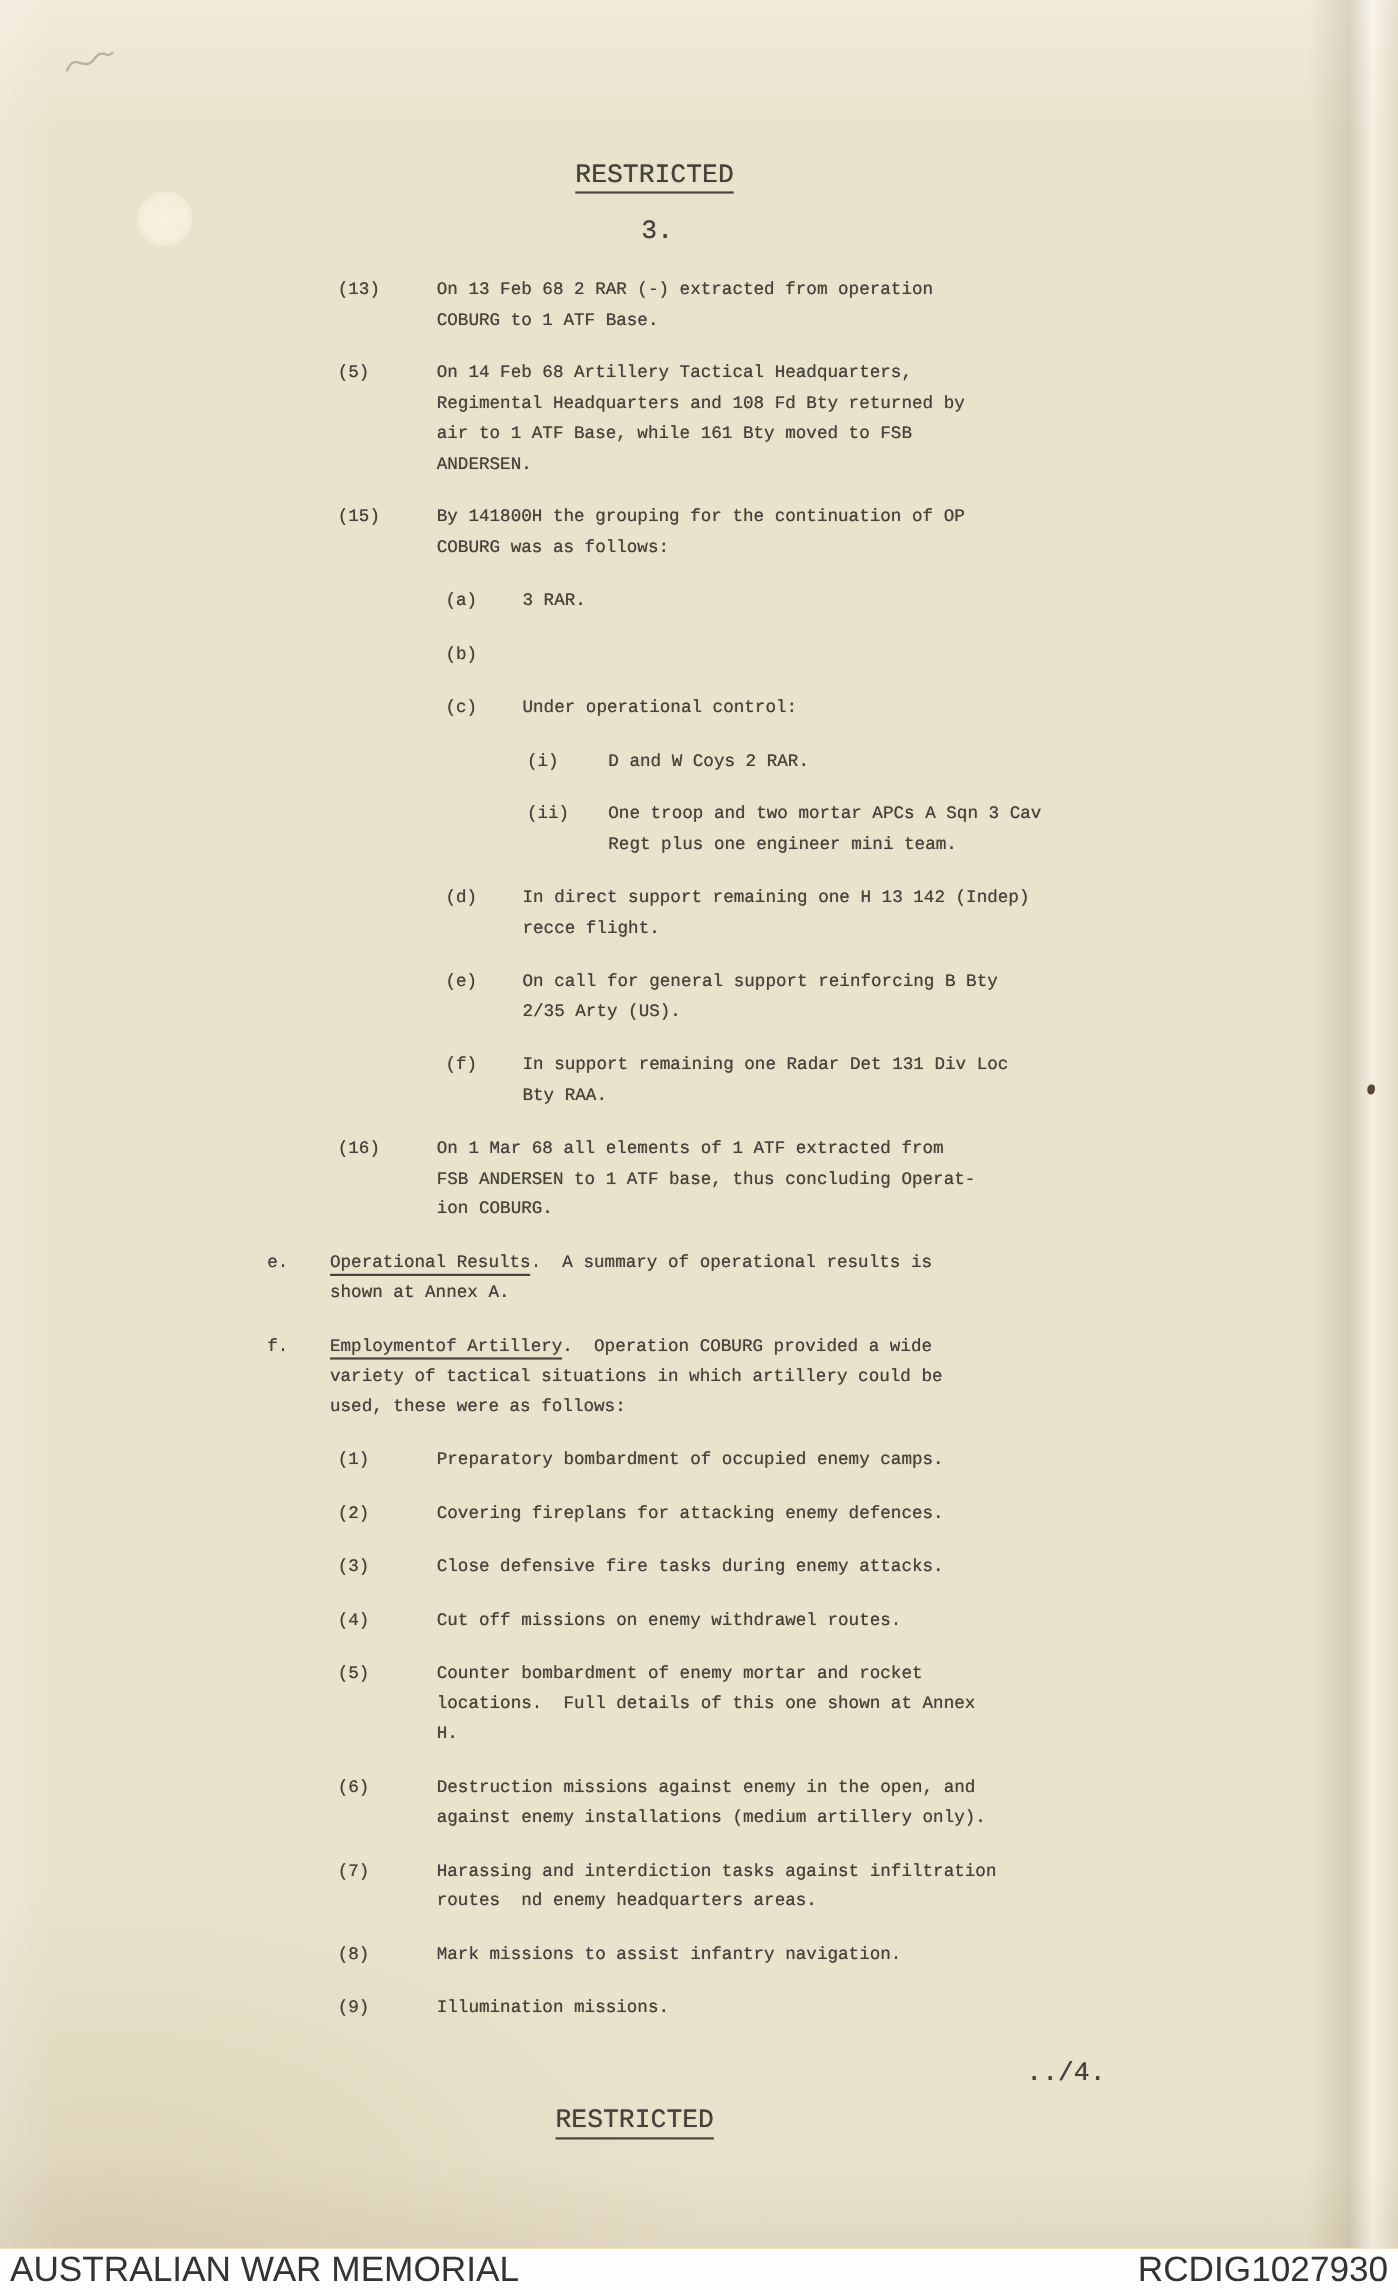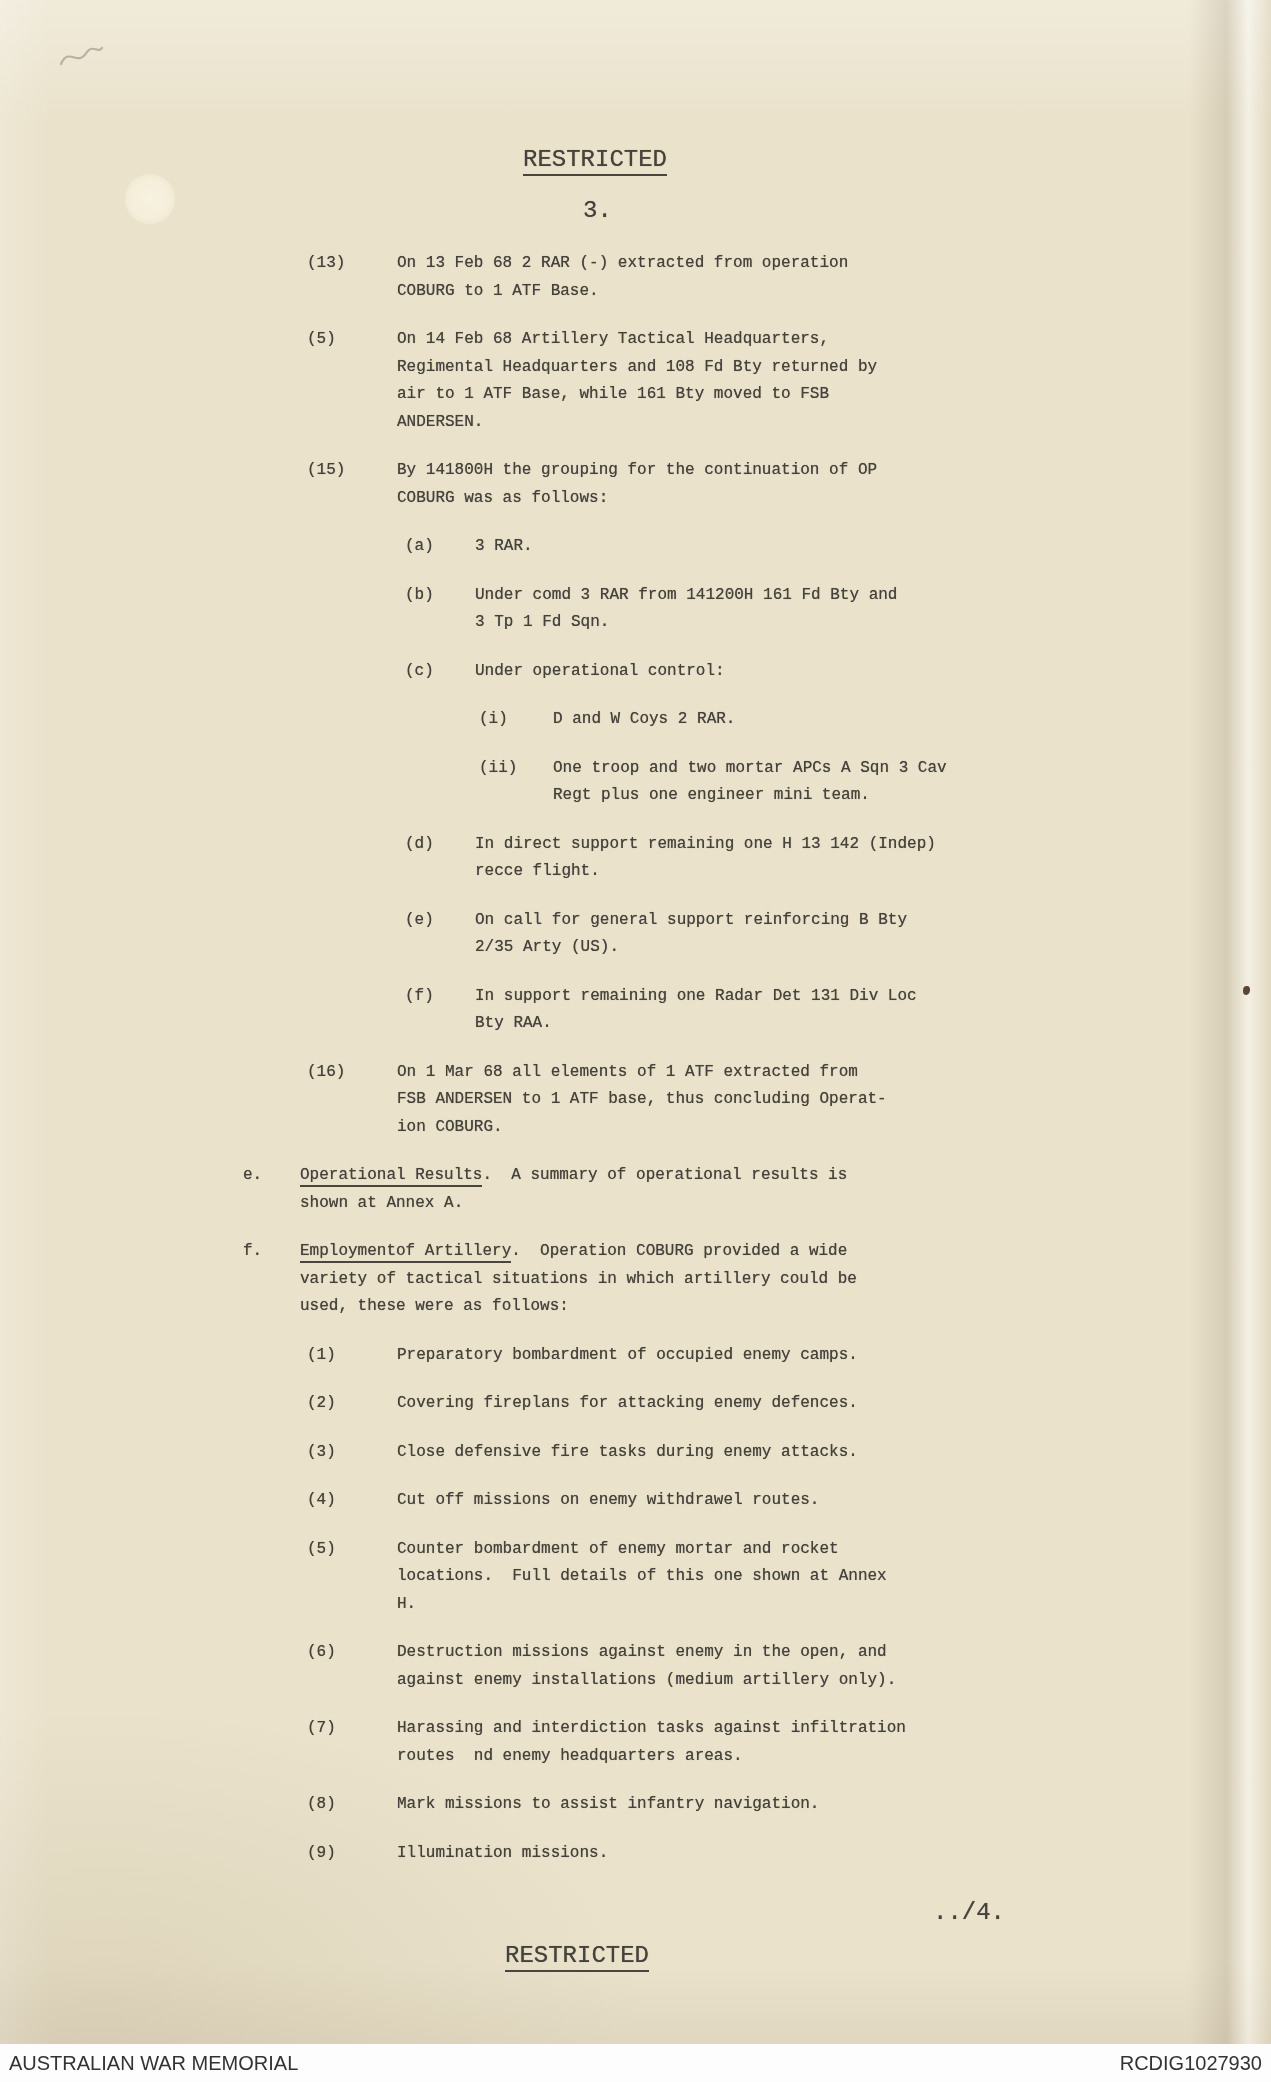--- a/index.html
+++ b/index.html
@@ -51,21 +51,21 @@
   .lvl-roman  { padding-left: 479px; } .lvl-roman .label  { width: 74px; }
 
   .cont { margin: 32px 0 0 933px; font-size: 24px; line-height: 27px; }
   .footer-class { margin: 16px 0 0 505px; width: fit-content; font-size: 24px; line-height: 27px; }
 
   .footerbar {
     position: absolute; left: 0; right: 0; bottom: 0; height: 38px;
     background: #fdfdfd; color: #333333;
     display: flex; justify-content: space-between; align-items: center;
     padding: 0 9px;
-    font-family: "Liberation Sans", sans-serif; font-size: 20px;
+    font-family: "Liberation Sans", sans-serif; font-size: 32px;
   }
 </style>
 </head>
 <body>
 
 <div class="scan">
   <div class="paper">
     <div class="hole"></div>
     <svg class="squiggle" width="52" height="38" viewBox="0 0 52 38">
       <path d="M6,26 C14,8 22,30 32,14 C38,6 44,16 47,10" stroke="#9a958a" stroke-width="2.2" fill="none" stroke-linecap="round"></path>
@@ -95,22 +95,20 @@
             <span class="label">(15)</span>
             <div class="text">By 141800H the grouping for the continuation of OP
 COBURG was as follows:</div>
           </div>
           <div class="row lvl-sub">
             <span class="label">(a)</span>
             <div class="text">3 RAR.</div>
           </div>
           <div class="row lvl-sub">
             <span class="label">(b)</span>
-            <div class="text">Under comd 3 RAR from 141200H 161 Fd Bty and
-3 Tp 1 Fd Sqn.</div>
           </div>
           <div class="row lvl-sub">
             <span class="label">(c)</span>
             <div class="text">Under operational control:</div>
           </div>
           <div class="row lvl-roman">
             <span class="label">(i)</span>
             <div class="text">D and W Coys 2 RAR.</div>
           </div>
           <div class="row lvl-roman">

